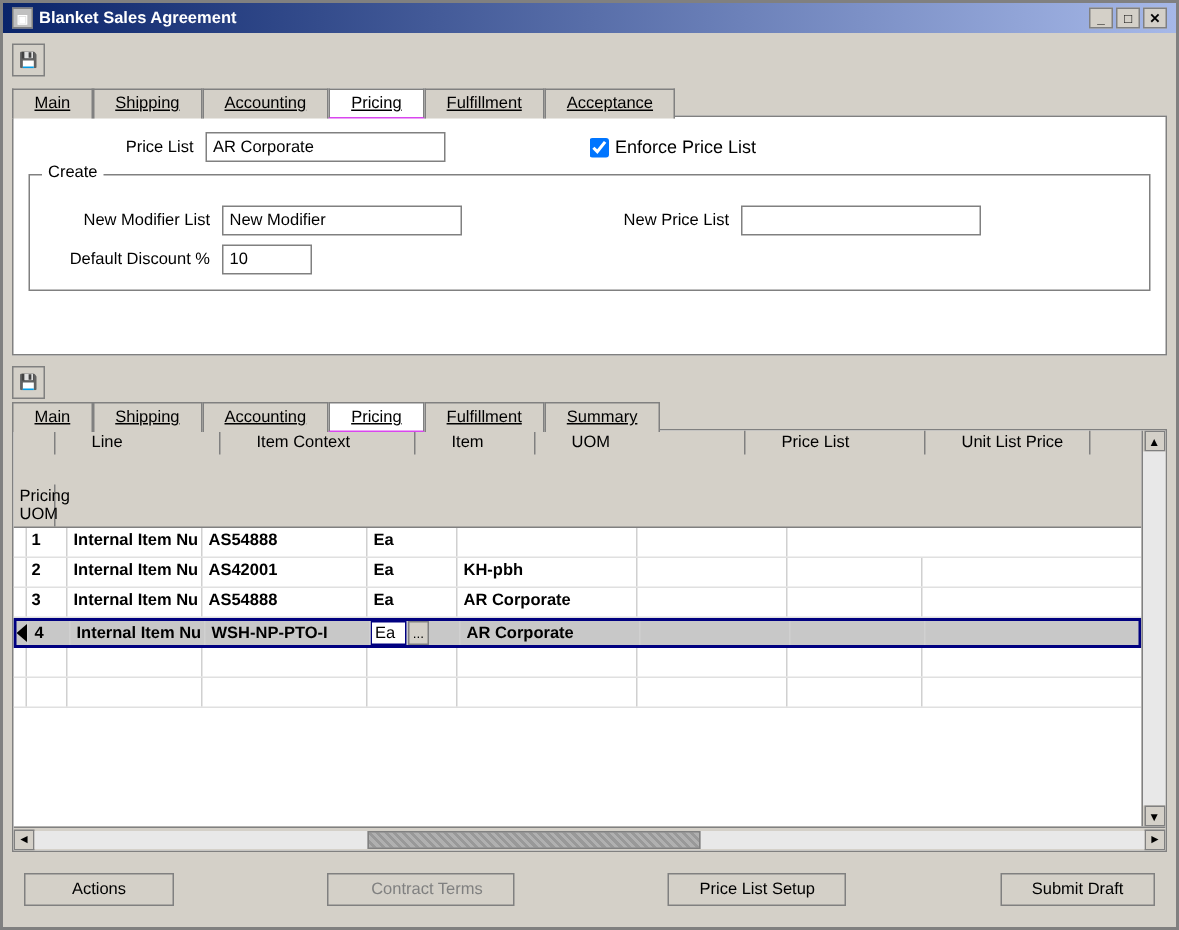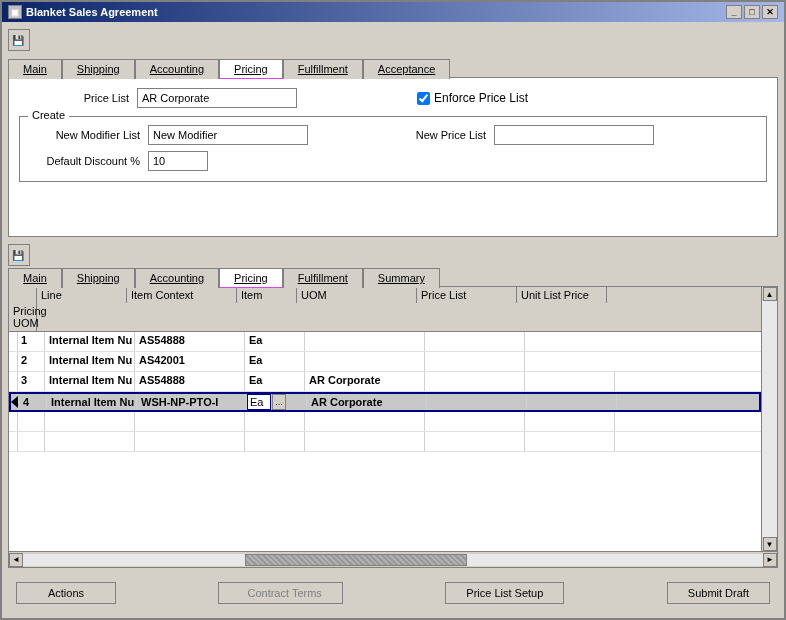--- a/index.html
+++ b/index.html
@@ -147,32 +147,33 @@
       top: -8px;
       left: 8px;
       background: white;
       padding: 0 4px;
       font-size: 11px;
     }
     .create-inner {
       display: flex;
       flex-direction: column;
       gap: 6px;
-      margin-top: 0;
+      margin-top: 12px;
     }
     .create-row {
       display: flex;
       align-items: center;
       gap: 8px;
     }
     .table-header {
       display: grid;
       grid-template-columns: 28px 90px 110px 60px 120px 100px 90px;
       background: #d4d0c8;
       border-bottom: 1px solid #808080;
+      gap: 20px;
     }
     .th {
       padding: 2px 4px;
       border-right: 1px solid #808080;
       font-size: 11px;
       font-weight: normal;
     }
     .table-row-item {
       display: grid;
       grid-template-columns: 28px 90px 110px 60px 120px 100px 90px;
@@ -322,21 +323,21 @@
         <div class="tab active"><span>Pricing</span></div>
         <div class="tab"><span>Fulfillment</span></div>
         <div class="tab"><span>Acceptance</span></div>
       </div>
 
       <div class="tab-content tab-content-upper">
 
         <div class="form-row">
           <span class="form-label">Price List</span>
           <input class="form-input wide" type="text" value="AR Corporate" style="">
-          <div style="margin-left:112px; display:flex; align-items:center; gap:4px;">
+          <div style="margin-left:88px; display:flex; align-items:center; gap:4px;">
             <input type="checkbox" checked="" style="">
             <span>Enforce Price List</span>
           </div>
         </div>
 
         <div class="create-group">
           <span class="create-legend">Create</span>
           <div class="create-inner">
 
             <div class="create-row">
@@ -397,20 +398,21 @@
                 <div class="td"></div>
                 <div class="td"></div>
               </div>
 
               <div class="table-row-item" style="display:grid; grid-template-columns:8px 28px 90px 110px 60px 120px 100px 90px;">
                 <div class="td"></div>
                 <div class="td bold">2</div>
                 <div class="td bold">Internal Item Nu</div>
                 <div class="td bold">AS42001</div>
                 <div class="td bold">Ea</div>
+                <div class="td bold">KH-pbh</div>
                 <div class="td"></div>
                 <div class="td"></div>
               </div>
 
               <div class="table-row-item" style="display:grid; grid-template-columns:8px 28px 90px 110px 60px 120px 100px 90px;">
                 <div class="td"></div>
                 <div class="td bold">3</div>
                 <div class="td bold">Internal Item Nu</div>
                 <div class="td bold">AS54888</div>
                 <div class="td bold">Ea</div>

